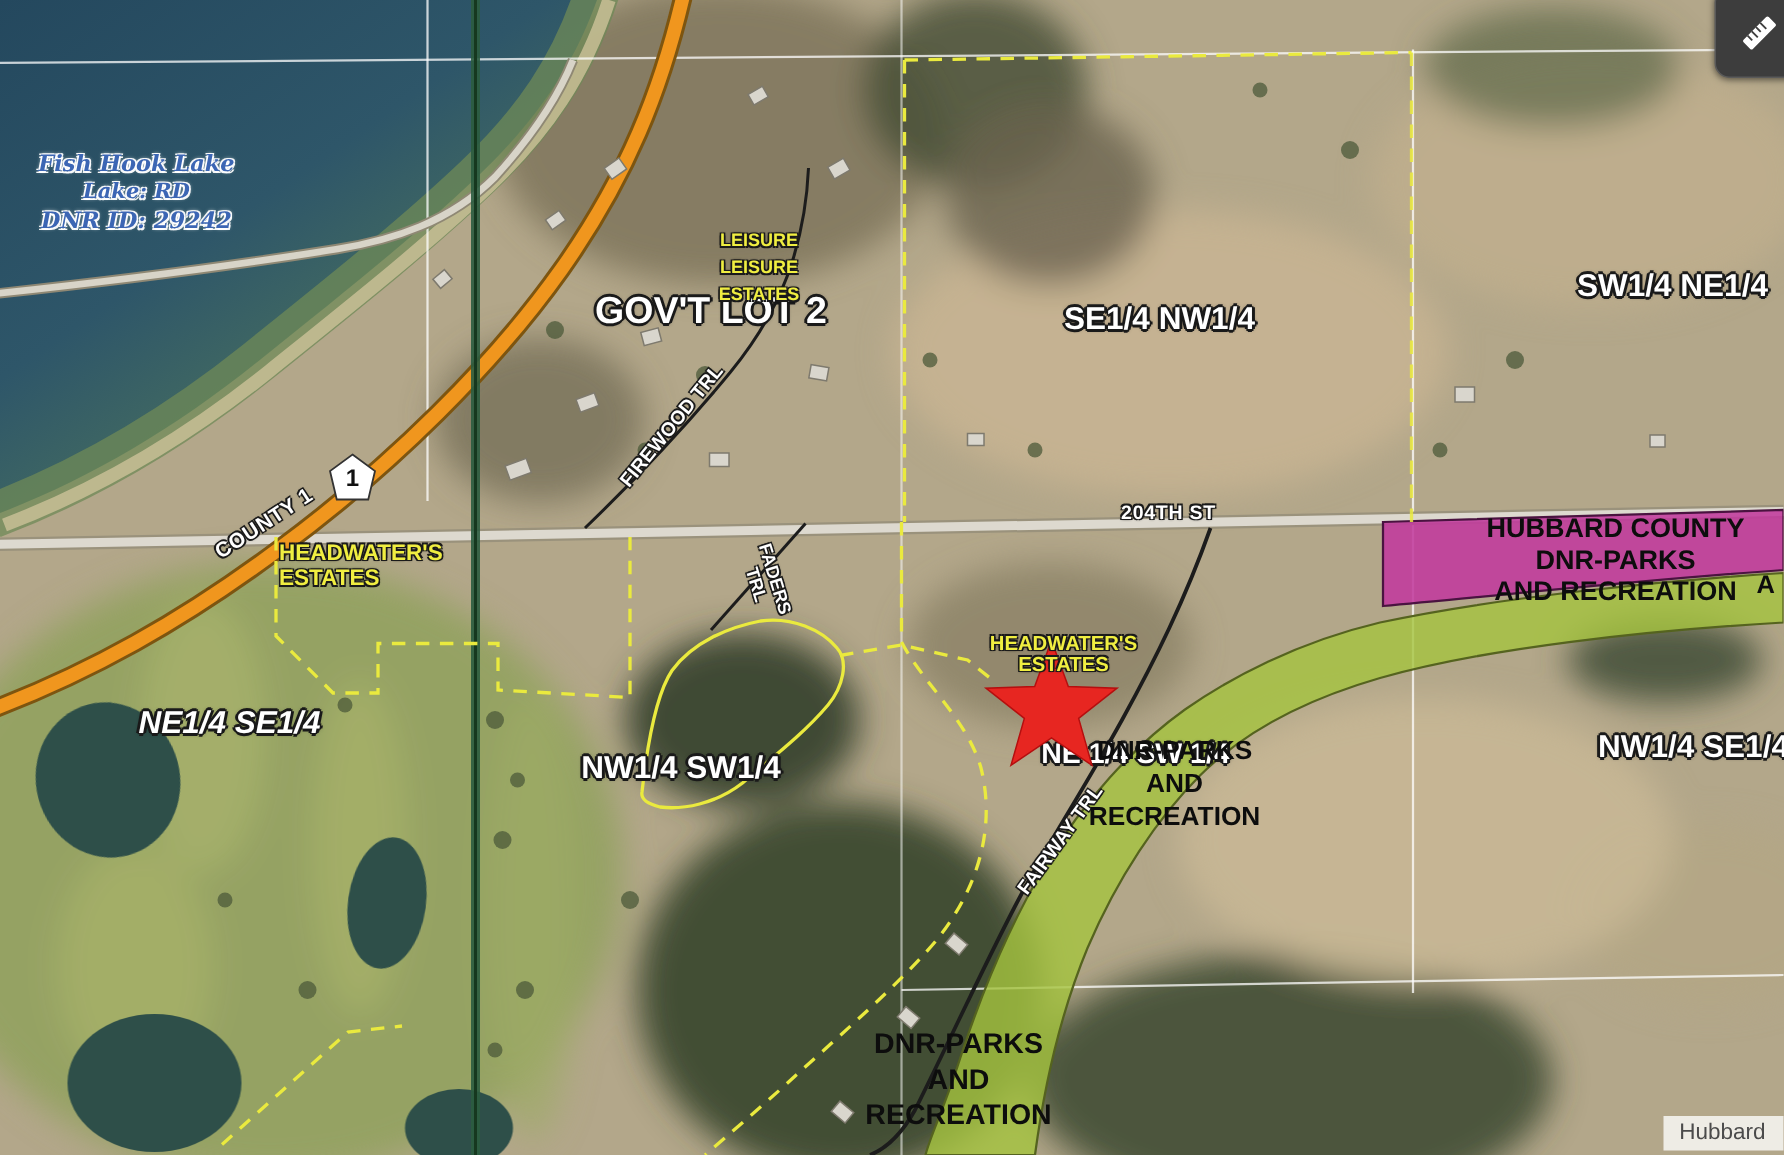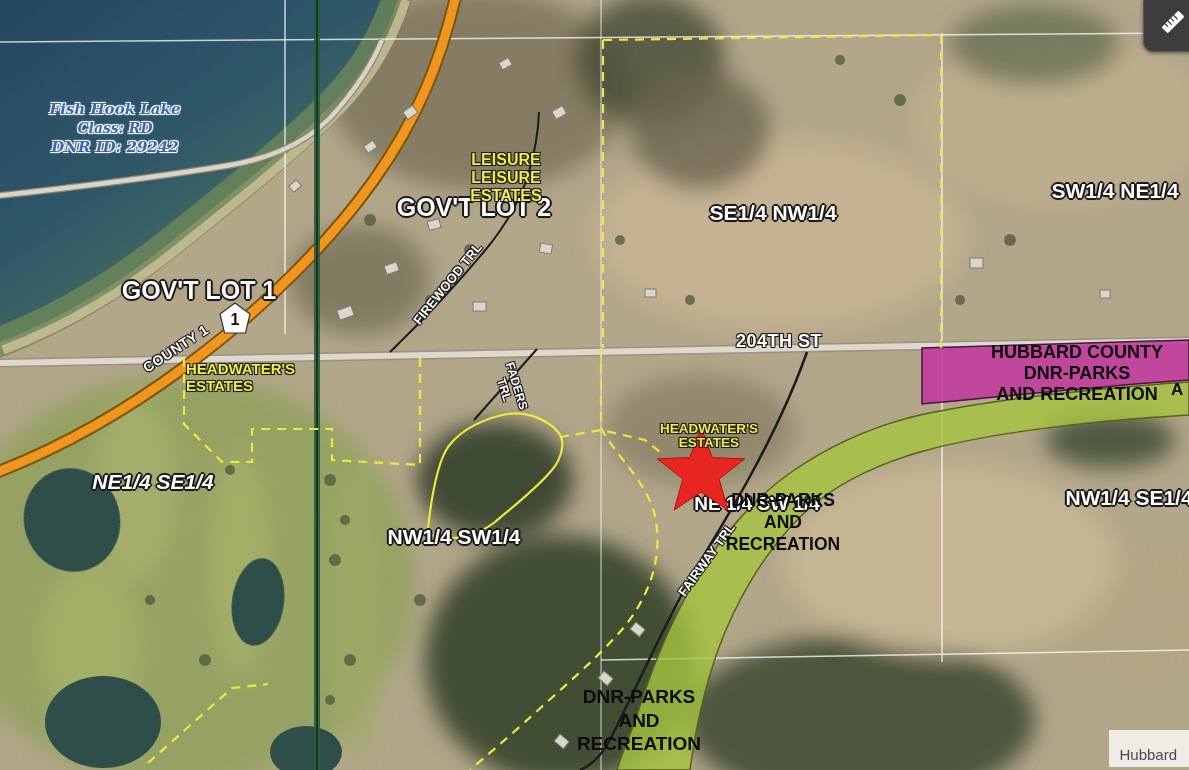--- a/index.html
+++ b/index.html
@@ -27,21 +27,21 @@
   #shield .num{position:absolute;left:0;top:9px;width:34px;text-align:center;
     font-size:16px;font-weight:bold;color:#111;}
   #measure-btn{
     position:absolute;top:-8px;right:-14px;width:58px;height:58px;z-index:5;
     background:#3d3d3d;border:1px solid #5a5a5a;border-radius:10px;
     display:flex;align-items:center;justify-content:center;cursor:pointer;
     box-shadow:0 1px 4px rgba(0,0,0,.5);
   }
   #attribution{
     position:absolute;right:0;bottom:3px;z-index:5;background:rgba(255,255,255,.78);
-    color:#4b4b4b;font-size:15px;padding:16px 12px 4px 10px;
+    color:#4b4b4b;font-size:15px;padding:2px 12px 4px 10px;
   }
 </style>
 </head>
 <body>
 
 <div id="viewport">
 
   <svg id="terrain-svg" width="1189" height="770" viewBox="0 0 1189 770">
     <defs>
       <linearGradient id="lakeg" x1="0" y1="0" x2="0.8" y2="1">
@@ -176,64 +176,63 @@
         <path d="M184,358 L184,424 L222,462 L252,462 L252,429 L332,429 L332,460 L420,465 L420,358"></path>
         <path d="M601,348 L601,428 C615,455 645,480 654,512 C663,548 655,588 625,626 C600,656 560,690 525,722 C505,740 485,757 470,770"></path>
         <path d="M560,437 L601,430 L645,440 L660,452"></path>
         <path d="M148,763 L232,688 L268,684"></path>
       </g>
       <path d="M428,528 C432,492 438,462 448,447 C462,428 486,418 507,414 C528,411 548,420 558,432
                C566,441 562,458 552,470 C536,489 515,505 495,522 C477,536 455,540 440,538 C432,536 427,533 428,528 Z"></path>
     </g>
   </svg>
 
-  <div class="lbl blue block" style="left:45px;top:100px;width:140px;font-size:15px;line-height:19px;">
+  <div class="lbl blue block" style="left:21px;top:100px;width:140px;font-size:15px;line-height:19px;">
     <div>Fish Hook Lake</div>
-    <div style="font-size:14px;">Class: RD</div>
+    <div style="font-size:14px;">Lake: RD</div>
     <div>DNR ID: 29242</div>
   </div>
 
-  <div class="lbl w halo-k ctr" style="left:199px;top:291px;font-size:25px;">GOV'T LOT 1</div>
   <div class="lbl w halo-k ctr" style="left:474px;top:208px;font-size:25px;text-align:center;">GOV'T LOT 2</div>
 
-  <div class="lbl y halo-sm block ctr" style="left:506px;top:178px;font-size:16px;line-height:18px;">
+  <div class="lbl y halo-sm block ctr" style="left:506px;top:178px;font-size:12px;line-height:18px;">
     <div>LEISURE</div>
     <div>LEISURE</div>
     <div>ESTATES</div>
   </div>
 
   <div class="lbl y halo-sm" style="left:186px;top:360px;font-size:15px;line-height:17px;">
     <div>HEADWATER'S</div>
     <div>ESTATES</div>
   </div>
 
   <div class="lbl y halo-sm block ctr" style="left:709px;top:436px;font-size:13.5px;line-height:14px;">
     <div>HEADWATER'S</div>
     <div>ESTATES</div>
   </div>
 
   <div class="lbl w halo-k ctr q" style="left:773px;top:213px;">SE1/4 NW1/4</div>
   <div class="lbl w halo-k ctr q" style="left:1087px;top:191px;margin-left:28px;">SW1/4 NE1/4</div>
   <div class="lbl w halo-k ctr q" style="left:153px;top:482px;font-style:italic;">NE1/4 SE1/4</div>
-  <div class="lbl w halo-k ctr q" style="left:454px;top:537px;">NW1/4 SW1/4</div>
+  <div class="lbl w halo-k ctr q" style="left:454px;top:512px;">NW1/4 SW1/4</div>
   <div class="lbl w halo-k ctr q" style="left:1129px;top:498px;">NW1/4 SE1/4</div>
   <div id="lbl-ne-sw" class="lbl w halo-k ctr" style="left:757px;top:504px;font-size:19px;">NE 1/4 SW 1/4</div>
 
   <svg id="star-marker" width="100" height="95" viewBox="0 0 100 95">
     <polygon points="50,4 61.2,34.6 93.7,35.8 68.1,55.9 77,87.2 50,69 23,87.2 31.9,55.9 6.3,35.8 38.8,34.6" fill="#e72621" stroke="#b50f0f" stroke-width="1"></polygon>
   </svg>
 
   <div class="lbl w halo-sm" style="left:176px;top:349px;font-size:14px;letter-spacing:.5px;transform:translate(-50%,-50%) rotate(-33deg);">COUNTY 1</div>
   <div id="shield">
     <svg width="34" height="33" viewBox="0 0 34 33">
       <polygon points="17,1 32,12 27.5,31 6.5,31 2,12" fill="#ffffff" stroke="#333" stroke-width="1.2"></polygon>
     </svg>
     <div class="num">1</div>
   </div>
-  <div class="lbl w halo-sm ctr" style="left:779px;top:342px;font-size:18px;letter-spacing:.5px;text-align:right;">204TH ST</div>
+  <div class="lbl w halo-sm ctr" style="left:779px;top:342px;font-size:13px;letter-spacing:.5px;text-align:right;">204TH ST</div>
   <div class="lbl w halo-sm" style="left:448px;top:284px;font-size:13px;transform:translate(-50%,-50%) rotate(-51deg);">FIREWOOD TRL</div>
   <div class="lbl w halo-sm block" style="left:510px;top:388px;font-size:12px;line-height:13px;transform:translate(-50%,-50%) rotate(73deg);">
     <div>FADERS</div>
     <div>TRL</div>
   </div>
   <div class="lbl w halo-sm" style="left:707px;top:560px;font-size:13px;transform:translate(-50%,-50%) rotate(-54deg);">FAIRWAY TRL</div>
 
   <div class="lbl k block" style="left:952px;top:342px;width:250px;font-size:18px;line-height:21px;">
     <div>HUBBARD COUNTY</div>
     <div>DNR-PARKS</div>

